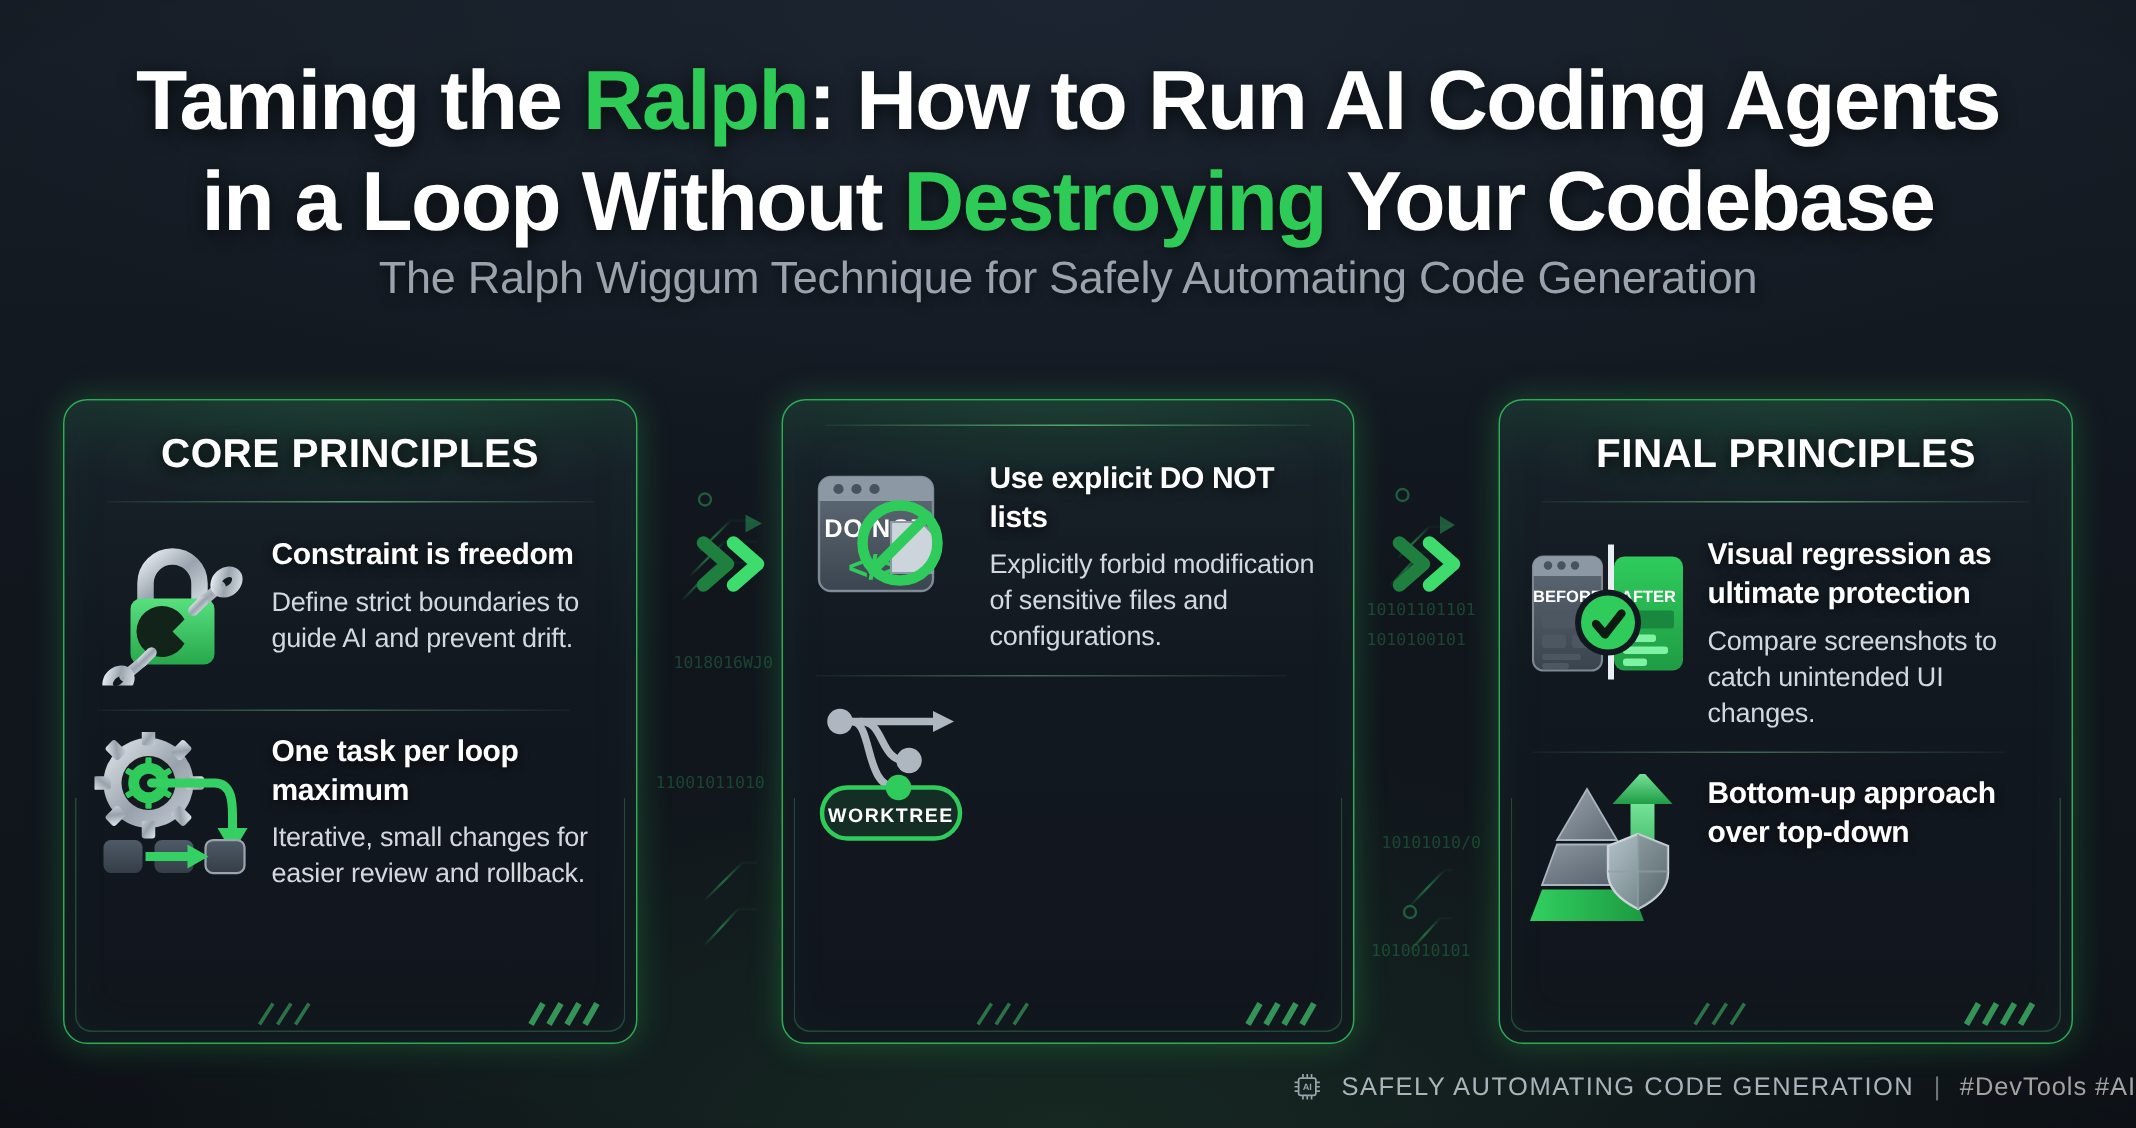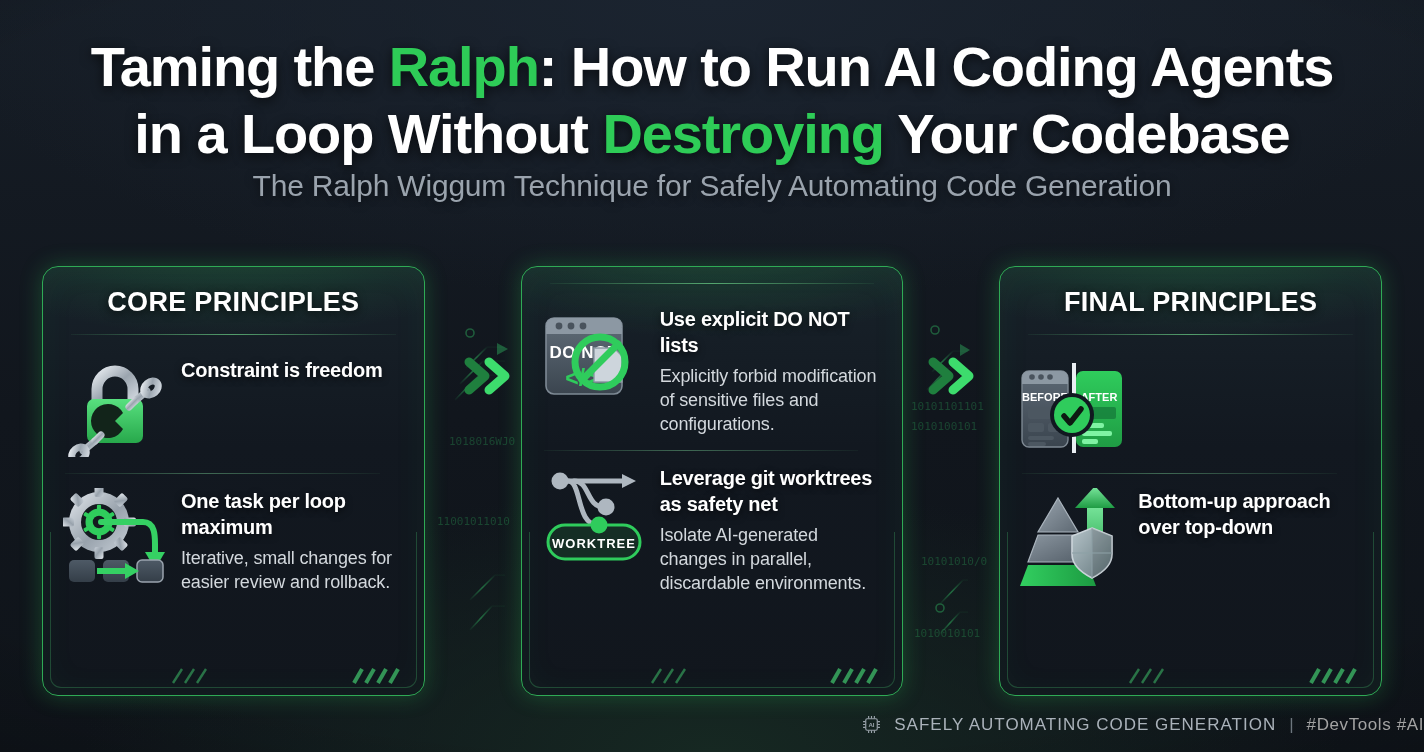--- a/index.html
+++ b/index.html
@@ -219,20 +219,21 @@
                 <ellipse cx="86" cy="31" rx="8" ry="6" transform="rotate(-40 86 31)"></ellipse>
               <path d="M70 44 l-6 6"></path>
               <path d="M30 84 l-12 10"></path>
                 <ellipse cx="14" cy="97" rx="8" ry="6" transform="rotate(-40 14 97)"></ellipse>
               <path d="M30 84 l6 -6"></path>
             </g>
           </svg>
         </div>
         <div class="item-text">
           <div class="item-head">Constraint is freedom</div>
+          <div class="item-body">Define strict boundaries to guide AI and prevent drift.</div>
         </div>
       </div>
 
       <div class="item-sep"></div>
 
       <div class="item">
         <div class="icon-box">
           <svg width="104" height="100" viewBox="0 0 104 100">
             <defs>
               <linearGradient id="grM" x1="0" y1="0" x2="1" y2="1">
@@ -353,24 +354,20 @@
               <path d="M26 18 C40 18 34 62 56 62"></path>
             </g>
             <polygon points="80,11 94,18 80,25" fill="#aeb7c0"></polygon>
             <circle cx="18" cy="18" r="8.5" fill="#aeb7c0"></circle>
             <circle cx="64" cy="44" r="8.5" fill="#aeb7c0"></circle>
             <rect x="6" y="62" width="92" height="34" rx="17" fill="rgba(30,90,50,.34)" stroke="#2fcc5c" stroke-width="3"></rect>
             <circle cx="57" cy="62" r="8.5" fill="#2fcc5c"></circle>
             <text x="52" y="85" text-anchor="middle" fill="#ffffff" font-family="Liberation Sans, sans-serif" font-size="13" font-weight="700" letter-spacing="1">WORKTREE</text>
           </svg>
         </div>
-        <div class="item-text">
-          <div class="item-head">Leverage git worktrees as safety net</div>
-          <div class="item-body">Isolate AI-generated changes in parallel, discardable environments.</div>
-        </div>
       </div>
     </div>
     <div class="card-inner-border"></div>
     <svg class="corner-hash" viewBox="0 0 56 18">
       <g stroke="#3fbf6a" stroke-width="4">
           <path d="M6 16 L14 2"></path>
           <path d="M18 16 L26 2"></path>
           <path d="M30 16 L38 2"></path>
           <path d="M42 16 L50 2"></path>
         </g>
@@ -428,20 +425,24 @@
                 <rect x="62" y="74" width="30" height="5" rx="2"></rect>
                 <rect x="62" y="82" width="16" height="5" rx="2"></rect>
               </g>
             <rect x="52" y="6" width="4" height="90" fill="#e9eef2"></rect>
             <g transform="translate(52,58)">
               <circle r="22" fill="#111820"></circle>
                 <circle r="18" fill="#2fcc5c"></circle>
               <path d="M-8 1 L-2 8 L9 -6" fill="none" stroke="#0d1a12" stroke-width="5.5" stroke-linecap="round" stroke-linejoin="round"></path>
             </g>
           </svg>
+        </div>
+        <div class="item-text">
+          <div class="item-head">Visual regression as ultimate protection</div>
+          <div class="item-body">Compare screenshots to catch unintended UI changes.</div>
         </div>
       </div>
 
       <div class="item-sep"></div>
 
       <div class="item">
         <div class="icon-box">
           <svg width="104" height="100" viewBox="0 0 104 100">
             <defs>
               <linearGradient id="py1" x1="0" y1="0" x2="1" y2="1">

